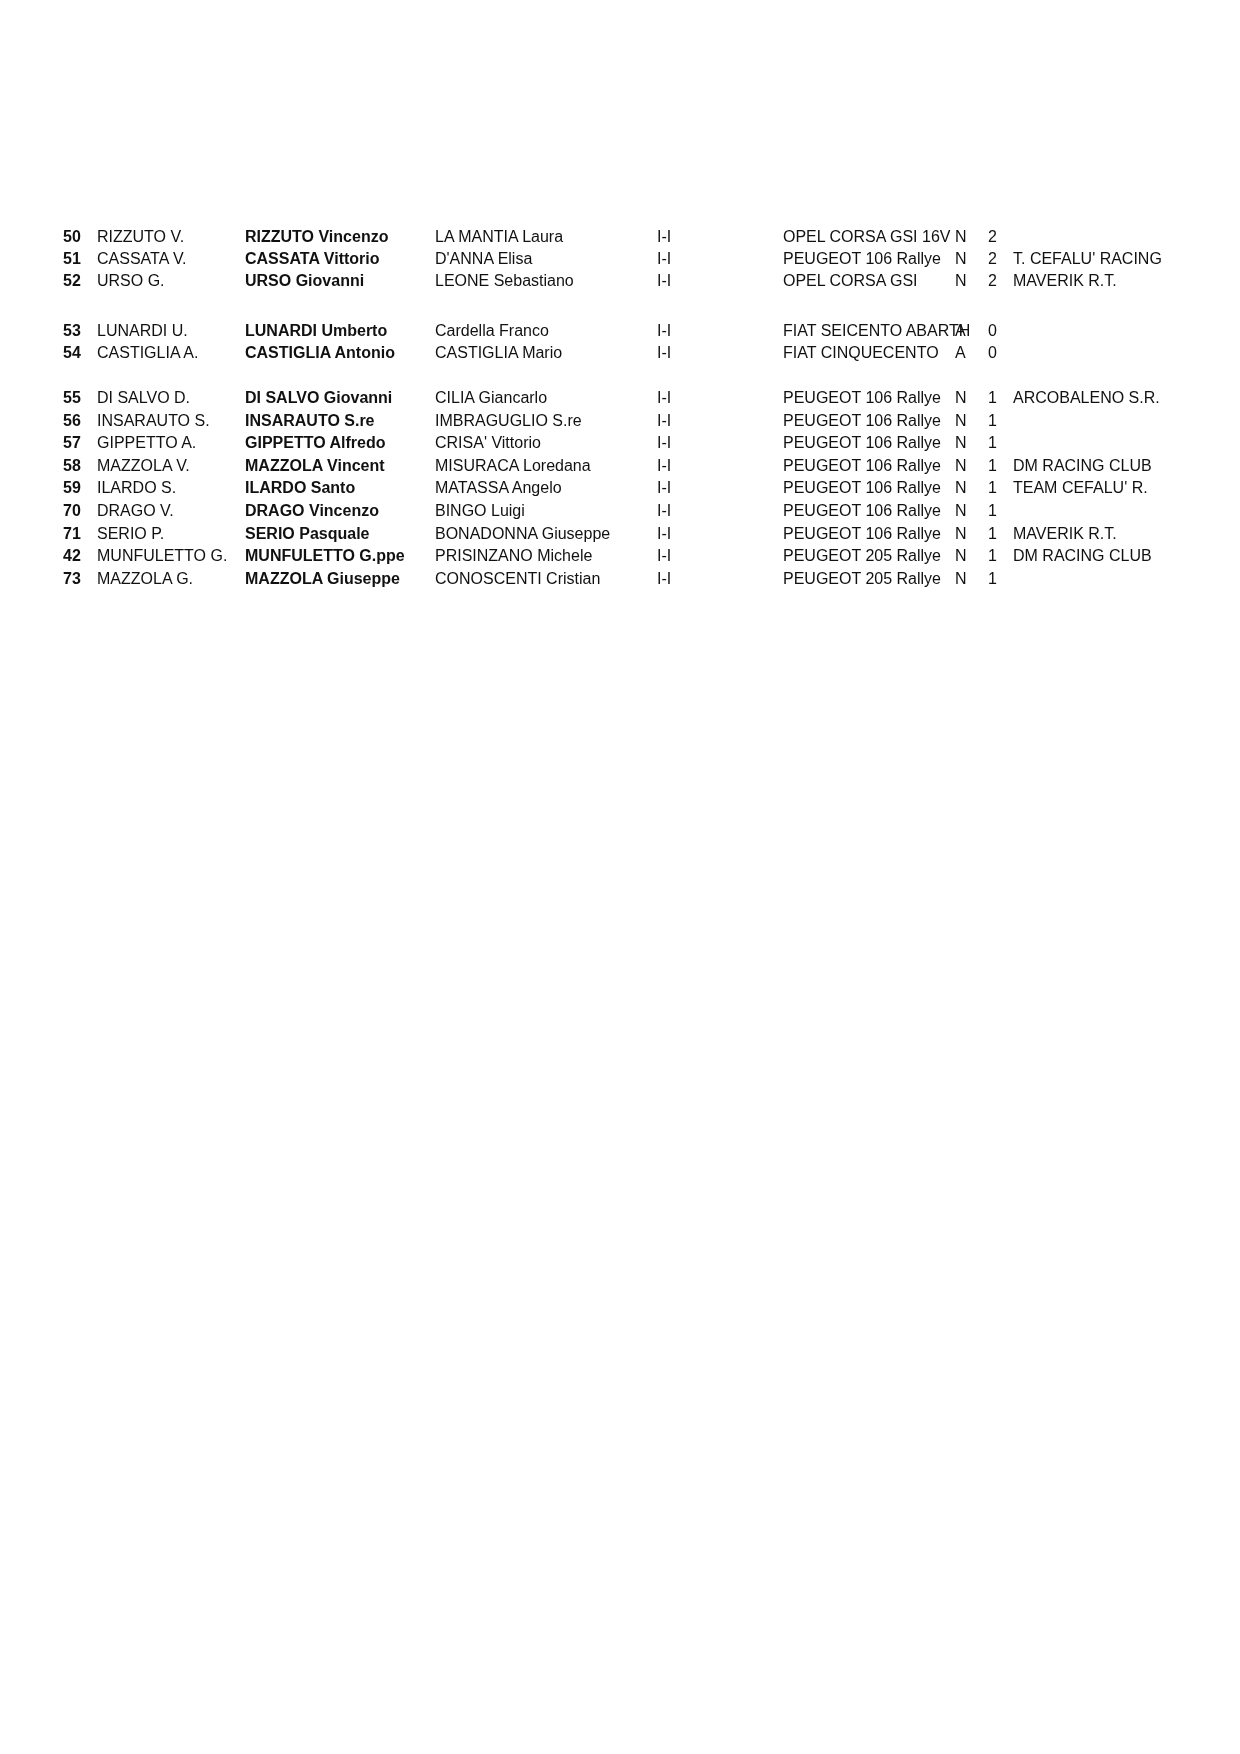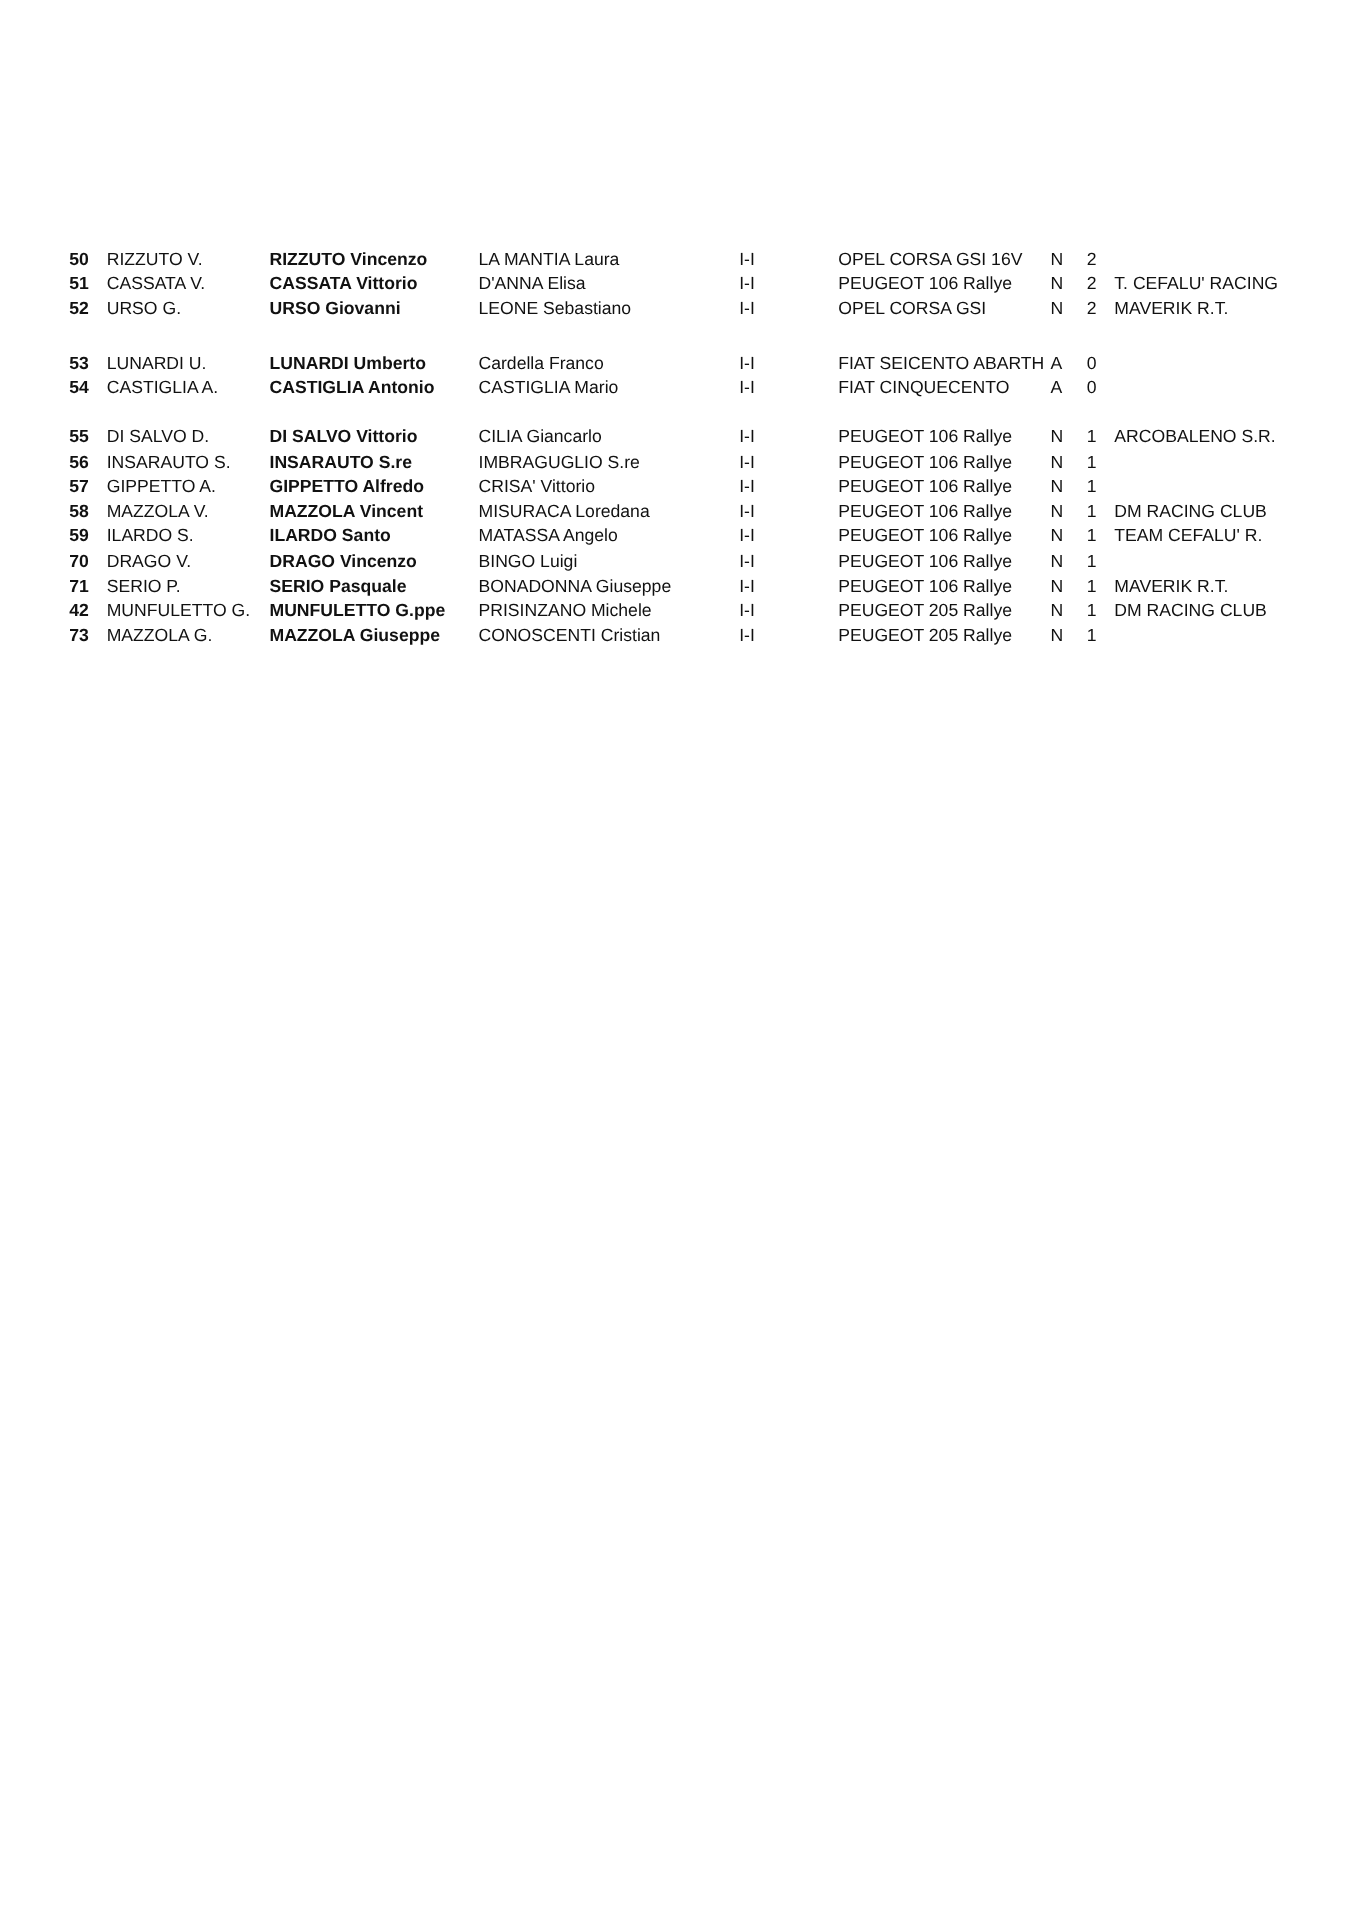--- a/index.html
+++ b/index.html
@@ -27,22 +27,22 @@
     white-space: nowrap;
   }
   .cell {
     position: absolute;
     top: 0;
   }
   .c-num      { left: 63px;  font-weight: bold; }
   .c-abbrev   { left: 97px; }
   .c-driver   { left: 245px; font-weight: bold; }
   .c-codriver { left: 435px; font-weight: normal; }
-  .c-nat      { left: 672px; }
-  .c-car      { left: 762px; }
+  .c-nat      { left: 657px; }
+  .c-car      { left: 783px; }
   .c-grp      { left: 955px; }
   .c-cls      { left: 988px; }
   .c-team     { left: 1013px; }
 </style>
 </head>
 <body>
 
 <div class="page">
   <div id="entry-list">
       <div class="entry-row" style="top: 227px;">
@@ -96,21 +96,21 @@
     <span class="cell c-codriver">CASTIGLIA Mario</span>
     <span class="cell c-nat">I-I</span>
     <span class="cell c-car">FIAT CINQUECENTO</span>
     <span class="cell c-grp">A</span>
     <span class="cell c-cls">0</span>
     <span class="cell c-team"></span>
   </div>
       <div class="entry-row" style="top: 388px;">
     <span class="cell c-num">55</span>
     <span class="cell c-abbrev">DI SALVO D.</span>
-    <span class="cell c-driver">DI SALVO Vittorio</span>
+    <span class="cell c-driver">DI SALVO Giovanni</span>
     <span class="cell c-codriver">CILIA Giancarlo</span>
     <span class="cell c-nat">I-I</span>
     <span class="cell c-car">PEUGEOT 106 Rallye</span>
     <span class="cell c-grp">N</span>
     <span class="cell c-cls">1</span>
     <span class="cell c-team">ARCOBALENO S.R.</span>
   </div>
       <div class="entry-row" style="top: 410.6px;">
     <span class="cell c-num">56</span>
     <span class="cell c-abbrev">INSARAUTO S.</span>

